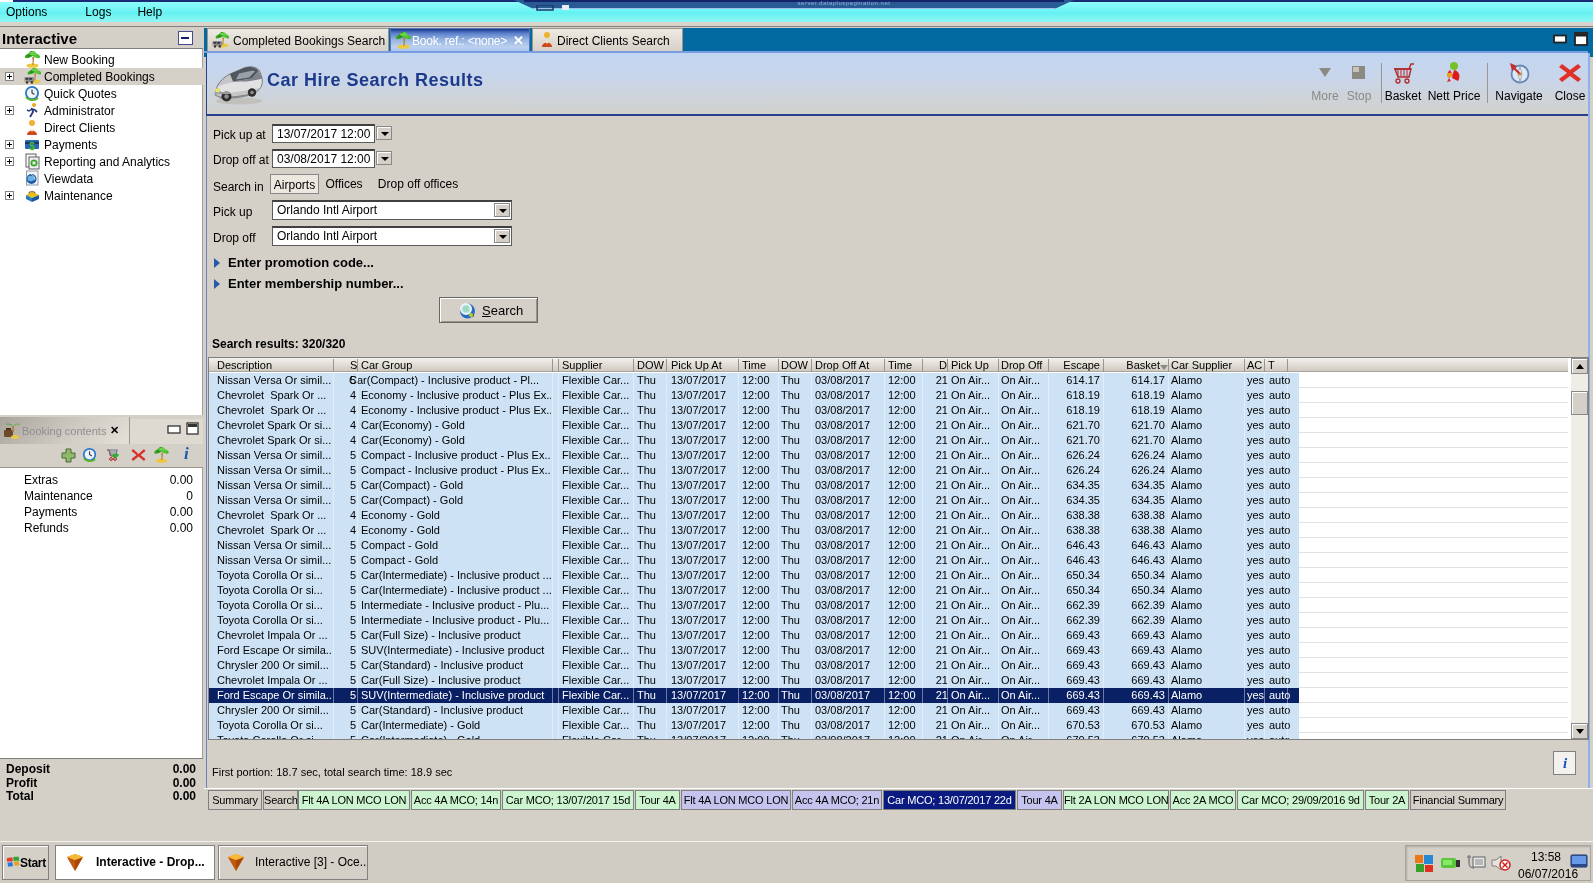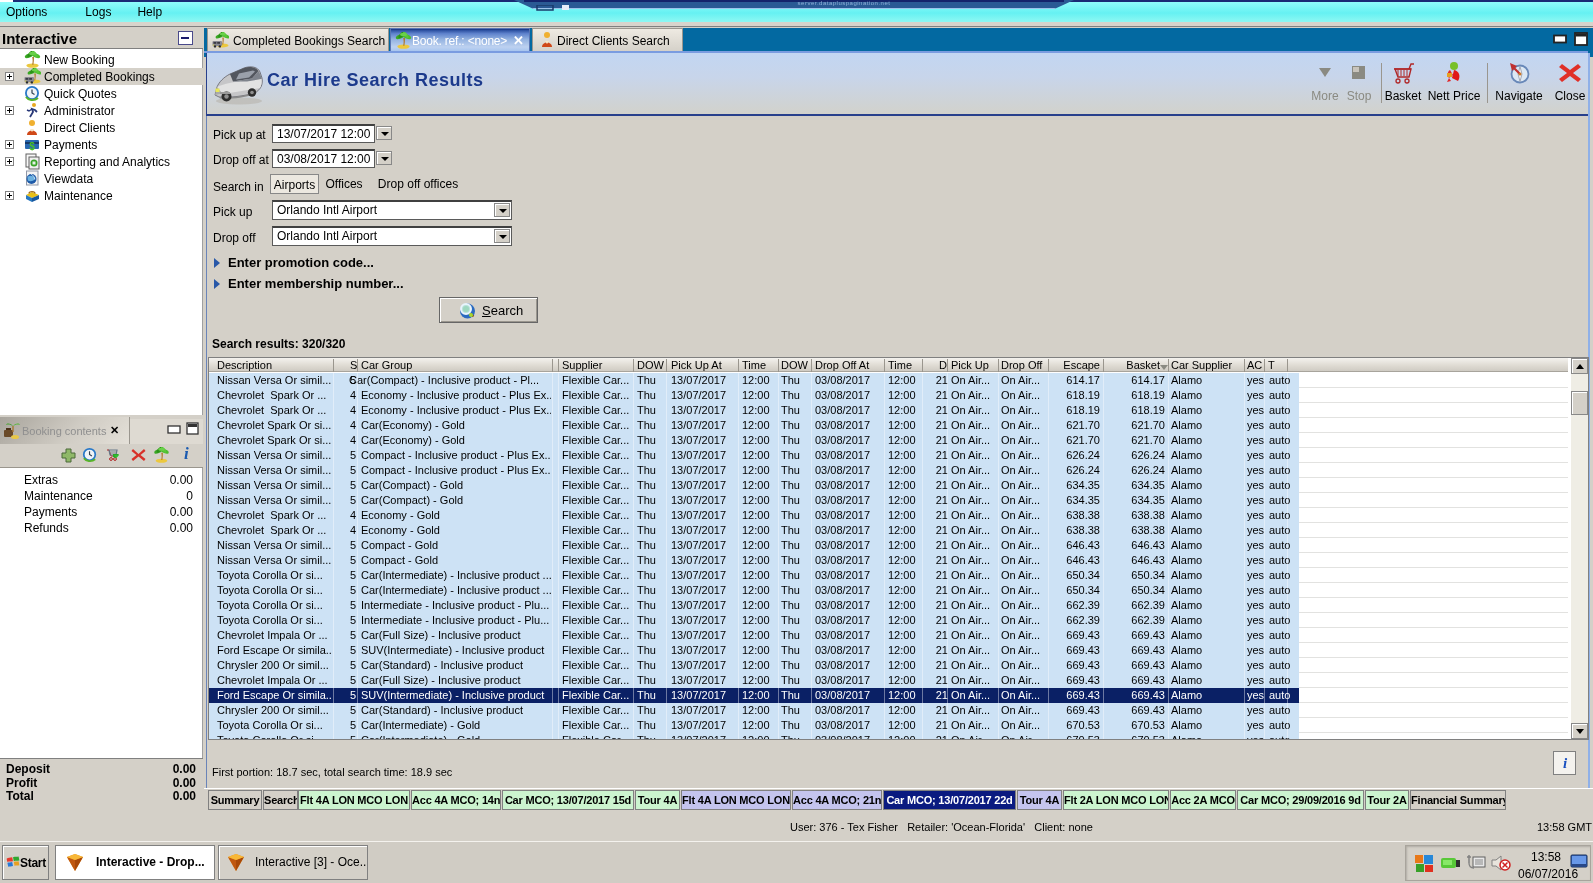--- a/index.html
+++ b/index.html
@@ -98,21 +98,21 @@
 #vsb .thumb { position:absolute; left:0; top:33px; width:17px; height:24px; background:#d4d0c8; border:1px solid #888; box-shadow:inset 1px 1px 0 #fff; }
 .sbtn.up:before { content:""; position:absolute; left:4px; top:5px; border-left:4px solid transparent; border-right:4px solid transparent; border-bottom:5px solid #000; }
 .sbtn.down:before { content:""; position:absolute; left:4px; top:5px; border-left:4px solid transparent; border-right:4px solid transparent; border-top:5px solid #000; }
 
 #firstportion { left:8px; top:739px; font-size:11px; }
 #ibtn { left:1349px; top:724px; width:23px; height:24px; background:#f4f2ee; border:1px solid #808080; }
 #ibtn .i { position:absolute; left:9px; top:3px; color:#1a50c0; font-family:"Liberation Serif",serif; font-style:italic; font-weight:bold; font-size:15px; }
 
 
 #btabs { left:0; top:761px; width:1389px; height:22px; background:#d4d0c8; border-top:1px solid #fff; }
-.btab { position:absolute; top:1px; height:20px; border:1px solid #808080; font-size:11px; text-align:center; padding-top:3px; background:#d4d0c8; white-space:nowrap; overflow:hidden; letter-spacing:-0.2px;font-weight:bold; }
+.btab { position:absolute; top:1px; height:20px; border:1px solid #808080; font-size:11px; text-align:center; padding-top:3px; background:#d4d0c8; white-space:nowrap; overflow:hidden; letter-spacing:-0.2px; }
 .btab.g { background:#ccf4cf; }
 .btab.p { background:#c4c4ee; }
 .btab.sel { background:#0a1a80; color:#fff; }
 
 
 #statusbar { left:0; top:815px; width:1593px; height:26px; background:#d4d0c8; font-size:11px; }
 
 #taskbar { left:0; top:841px; width:1593px; height:42px; background:#d0ccc4; border-top:1px solid #f4f2ee; }
 .taskbtn { position:absolute; top:3px; height:35px; background:#d4d0c8; border:1px solid #808080; box-shadow:inset 1px 1px 0 #fff; font-size:12px; white-space:nowrap; overflow:hidden; }
 #tb1 { background:#fff; font-weight:bold; }
@@ -1075,24 +1075,20 @@
 <div class="btab sel" style="left:679px;width:133px">Car MCO; 13/07/2017 22d</div>
 <div class="btab p" style="left:813px;width:45px">Tour 4A</div>
 <div class="btab g" style="left:859px;width:106px">Flt 2A LON MCO LON</div>
 <div class="btab g" style="left:966px;width:66px">Acc 2A MCO</div>
 <div class="btab g" style="left:1033px;width:127px">Car MCO; 29/09/2016 9d</div>
 <div class="btab g" style="left:1161px;width:44px">Tour 2A</div>
 <div class="btab" style="left:1206px;width:96px">Financial Summary</div>
       </div>
   </div>
 
-  <div class="abs" id="statusbar">
-    <span class="abs" style="left:790px;top:6px">User: 376 - Tex Fisher&nbsp;&nbsp;&nbsp;Retailer: 'Ocean-Florida'&nbsp;&nbsp;&nbsp;Client: none</span>
-    <span class="abs" style="left:1537px;top:6px">13:58 GMT</span>
-  </div>
   <div class="abs" id="taskbar">
 <div class="taskbtn" style="left:2px;width:47px">
         <span class="abs" style="left:2px;top:8px"><svg width="16" height="16" viewBox="0 0 20 20">
             <path d="M2 6 C4 4,6 5,9 4 L10 9 C7 10,5 9,3 10 Z" fill="#e8392c"></path>
             <path d="M10 4 C13 3,15 4,17 3 L18 8 C15 9,13 8,11 9 Z" fill="#30a830"></path>
             <path d="M3 11 C5 10,7 11,9 10 L10 15 C8 16,6 15,4 16 Z" fill="#2878d8"></path>
             <path d="M11 10 C13 9,15 10,17 9 L18 14 C16 15,13 14,12 15 Z" fill="#e8a020"></path>
           </svg></span>
         <span class="abs" style="left:17px;top:10px;font-weight:bold;font-size:12px;letter-spacing:-0.3px">Start</span>
       </div>

